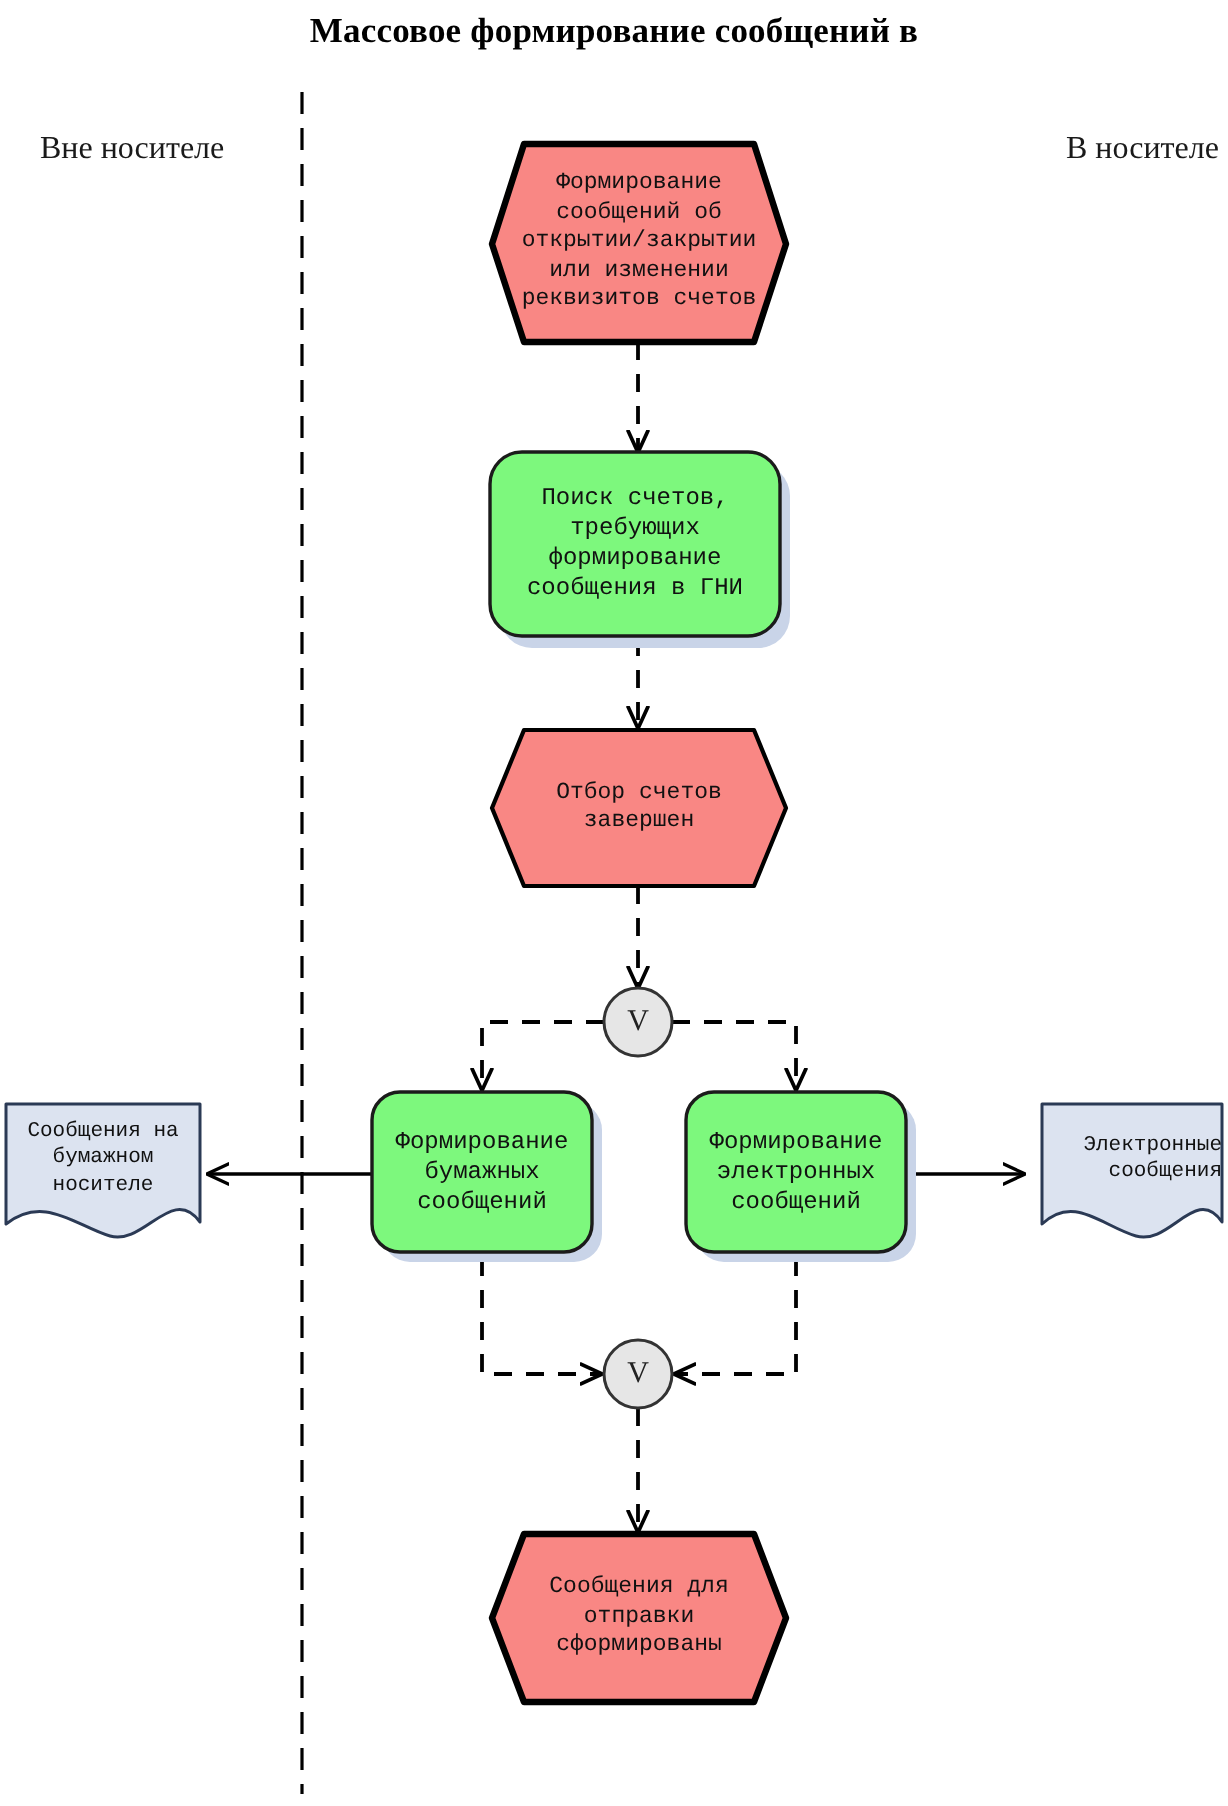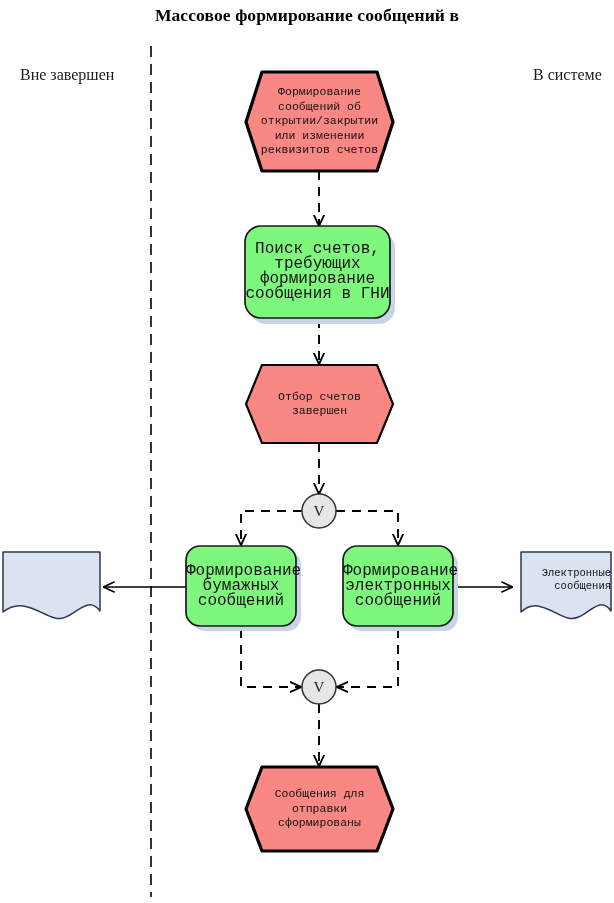--- a/index.html
+++ b/index.html
@@ -60,35 +60,35 @@
     align-items: center;
     justify-content: center;
     text-align: center;
     color: #111111;
     font-family: Liberation Mono, monospace;
     pointer-events: none;
   }
   .shape-text span { display: block; width: 100%; }
 
   .t-hex   { font-size: 11.5px; line-height: 14.5px; }
-  .t-proc  { font-size: 16px; line-height: 15px; }
+  .t-proc  { font-size: 12px; line-height: 15px; }
   .t-doc   { font-size: 10.5px; line-height: 13.5px; }
   .t-junc  { font-size: 15px; font-family: "Liberation Serif", serif; color: #222; }
 </style>
 </head>
 <body>
 
 <div id="diagram-root">
 
   <div id="title">
     <span class="line">Массовое формирование сообщений в</span>
   </div>
 
-  <div class="lane-label" id="lane-label-left">Вне завершен</div>
-  <div class="lane-label" id="lane-label-right">В системе</div>
+  <div class="lane-label" id="lane-label-left">Вне носителе</div>
+  <div class="lane-label" id="lane-label-right">В носителе</div>
 
   <svg id="canvas" viewBox="0 0 614 903">
     <defs>
       <marker id="arrow-solid" viewBox="0 0 10 10" refX="9" refY="5" markerWidth="7" markerHeight="7" orient="auto-start-reverse">
         <path d="M 0 0.6 L 9.5 5 L 0 9.4" fill="none" stroke="#000" stroke-width="1.4"></path>
       </marker>
       <marker id="arrow-dash" viewBox="0 0 10 10" refX="9" refY="5" markerWidth="6.5" markerHeight="6.5" orient="auto-start-reverse">
         <path d="M 0 0.8 L 9.2 5 L 0 9.2" fill="none" stroke="#000" stroke-width="1.5"></path>
       </marker>
     </defs>
@@ -163,20 +163,23 @@
   </div>
 
   <div class="shape-text t-proc" style="left:186px; top:546px; width:110px; height:80px;">
     <span>Формирование<br>бумажных<br>сообщений</span>
   </div>
 
   <div class="shape-text t-proc" style="left:343px; top:546px; width:110px; height:80px;">
     <span>Формирование<br>электронных<br>сообщений</span>
   </div>
 
+  <div class="shape-text t-doc" style="left:3px; top:552px; width:97px; height:56px;">
+    <span>Сообщения на<br>бумажном<br>носителе</span>
+  </div>
 
   <div class="shape-text t-doc" style="left:521px; top:552px; width:90px; height:56px;text-align:right;">
     <span>Электронные<br>сообщения</span>
   </div>
 
   <div class="shape-text t-junc" style="left:302px; top:670px; width:34px; height:34px;">
     <span>V</span>
   </div>
 
   <div class="shape-text t-hex" style="left:246px; top:767px; width:147px; height:84px;align-items:center;">

